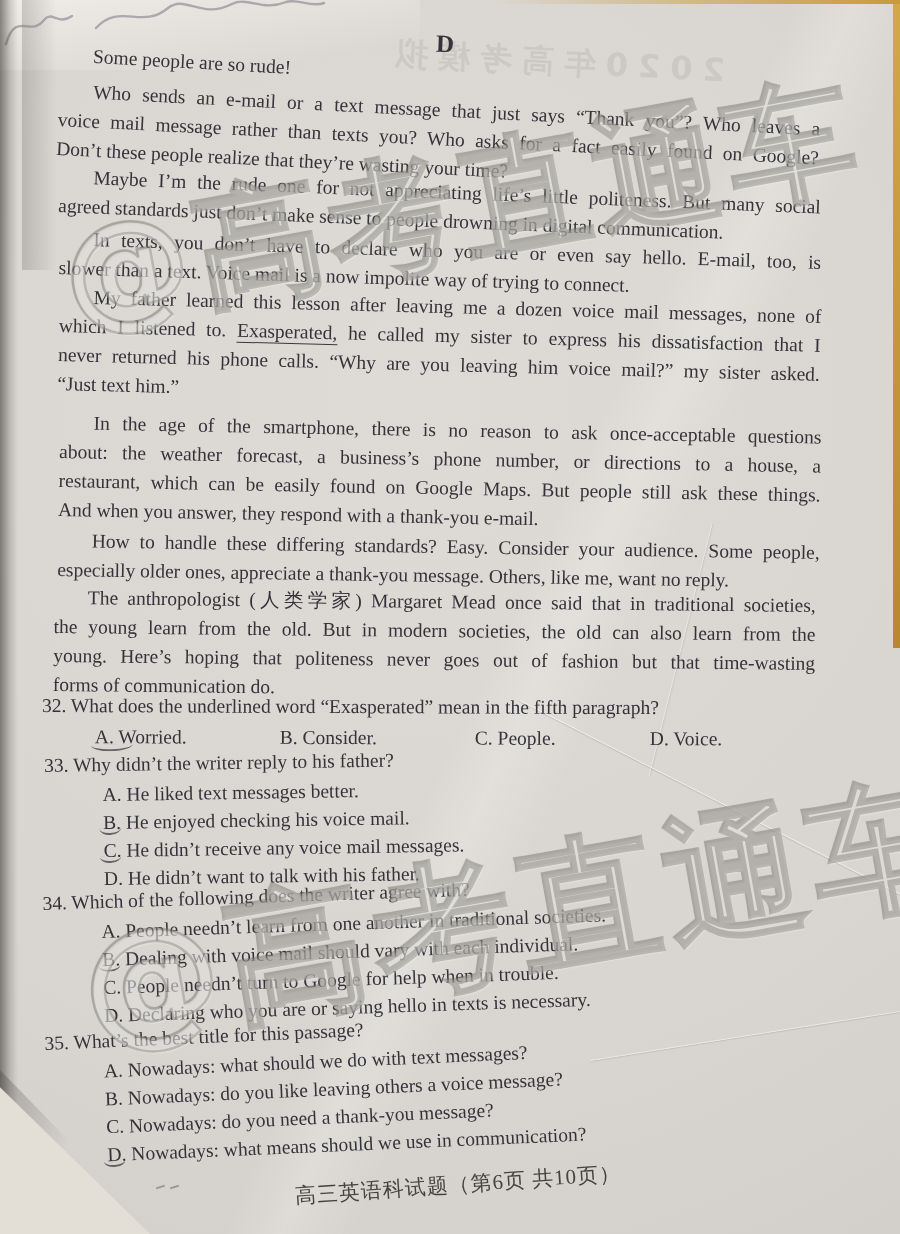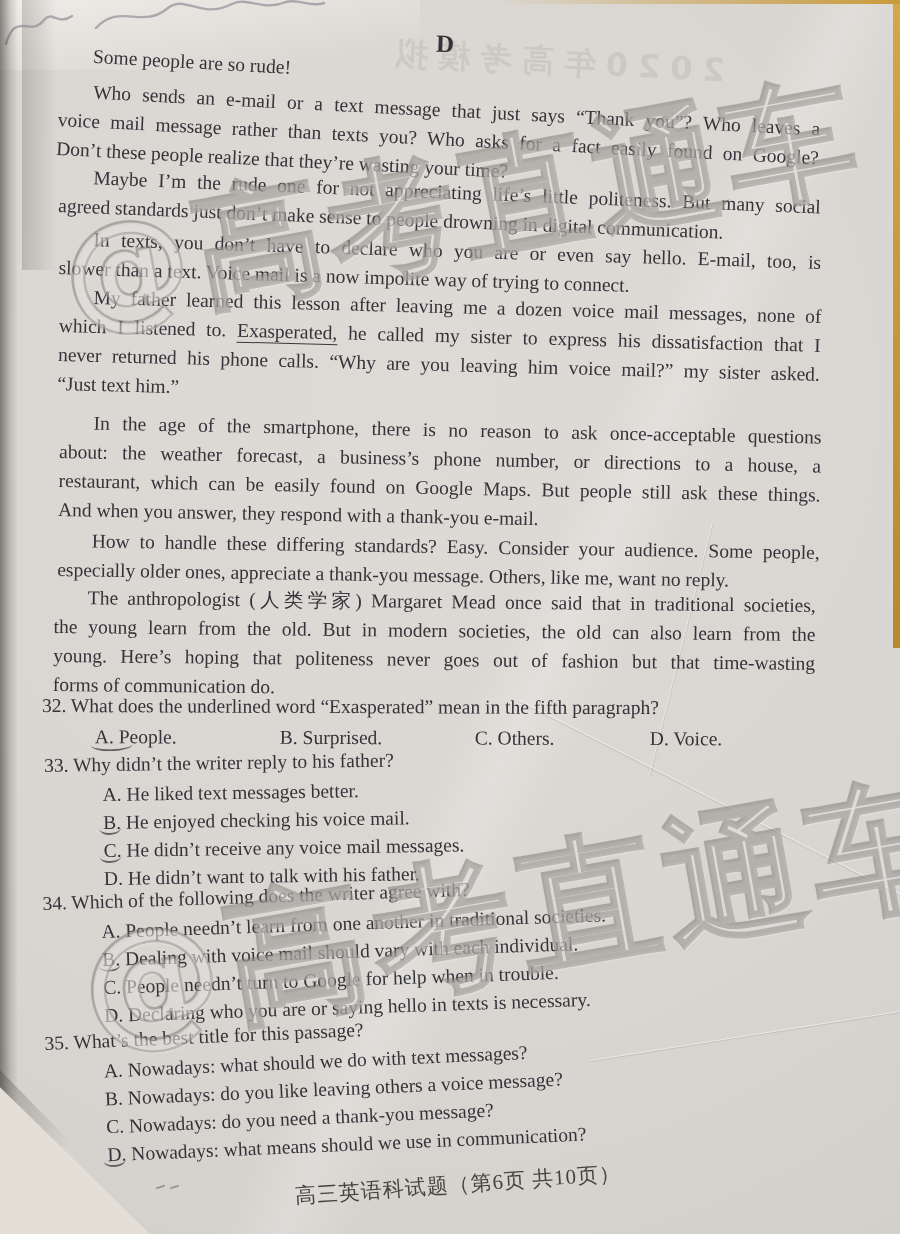--- a/index.html
+++ b/index.html
@@ -143,23 +143,23 @@
   <div class="blk para" id="p7">
       <div class="line indent fill">The anthropologist (人类学家) Margaret Mead once said that in traditional societies,</div>
       <div class="line fill">the young learn from the old. But in modern societies, the old can also learn from the</div>
       <div class="line fill">young. Here’s hoping that politeness never goes out of fashion but that time-wasting</div>
       <div class="line">forms of communication do.</div>
     </div>
 
   <div class="blk qblk" id="q0">
       <div class="line qhead">32. What does the underlined word “Exasperated” mean in the fifth paragraph?</div>
       <div class="line optrow">
-        <span class="opt pos0 pen">A. People.</span>
-        <span class="opt pos1">B. Surprised.</span>
-        <span class="opt pos2">C. Others.</span>
+        <span class="opt pos0 pen">A. Worried.</span>
+        <span class="opt pos1">B. Consider.</span>
+        <span class="opt pos2">C. People.</span>
         <span class="opt pos3">D. Voice.</span>
       </div>
     </div>
   <div class="blk qblk" id="q1">
       <div class="line qhead">33. Why didn’t the writer reply to his father?</div>
       <div class="line listopt">A. He liked text messages better.</div>
       <div class="line listopt pen">B. He enjoyed checking his voice mail.</div>
       <div class="line listopt pen">C. He didn’t receive any voice mail messages.</div>
       <div class="line listopt">D. He didn’t want to talk with his father.</div>
     </div>

